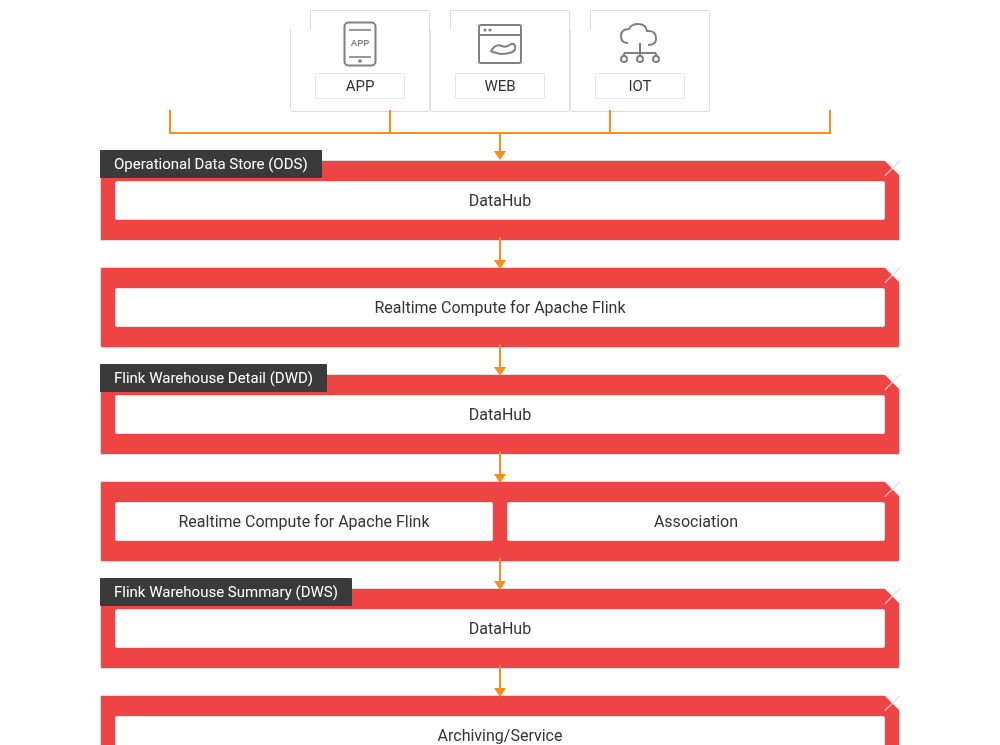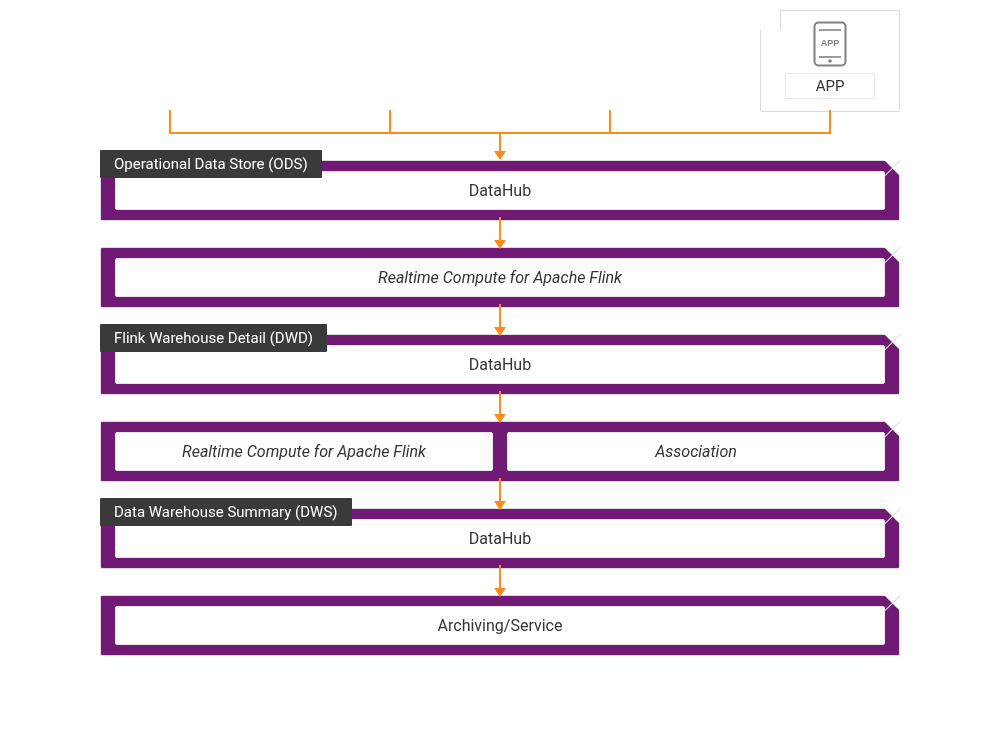--- a/index.html
+++ b/index.html
@@ -11,21 +11,21 @@
     position: relative;
     overflow: hidden;
   }
   .canvas {
     position: absolute;
     inset: 0;
     padding: 10px 100px 20px;
   }
   .sources {
     display: flex;
-    justify-content: flex-end;
+    justify-content: center;
     gap: 0;
     margin-bottom: 0;
   }
   .source-card {
     width: 140px;
     background: #fff;
     border: 1px solid #dcdcdc;
     border-radius: 2px;
     position: relative;
     padding: 10px 10px 12px;
@@ -69,24 +69,24 @@
     background: #fff;
     padding: 3px 14px;
     font-size: 15px;
     color: #333;
     border-radius: 2px;
     min-width: 90px;
     text-align: center;
   }
   .panel {
     border: 1px solid #dcdcdc;
-    background: #701a75;
+    background: #ef4444;
     border-radius: 2px;
     position: relative;
-    padding: 10px 14px;
+    padding: 20px 14px;
     margin-top: 28px;
   }
   .panel-cut::before {
     content: "";
     position: absolute;
     top: -1px;
     right: -1px;
     width: 0;
     height: 0;
     border-left: 16px solid transparent;
@@ -122,21 +122,20 @@
     border: 1px solid #e6e6e6;
     border-radius: 2px;
     text-align: center;
     font-size: 16px;
     color: #333;
     padding: 9px 10px;
   }
   .box-row {
     display: flex;
     gap: 14px;
-    font-style: italic;
   }
   .box-row .box { flex: 1; }
   .arrow {
     display: block;
     margin: 0 auto;
     height: 28px;
     position: relative;
   }
   .arrow-line {
     position: absolute;
@@ -215,20 +214,48 @@
         <svg width="34" height="46" viewBox="0 0 34 46">
           <rect x="1.5" y="1.5" width="31" height="43" rx="4" ry="4" fill="none" stroke="#808080" stroke-width="2"></rect>
           <line x1="6" y1="9" x2="28" y2="9" stroke="#808080" stroke-width="1.6"></line>
           <line x1="6" y1="36" x2="28" y2="36" stroke="#808080" stroke-width="1.6"></line>
           <circle cx="17" cy="40" r="1.8" fill="#808080"></circle>
           <text x="17" y="25" text-anchor="middle" font-size="9" fill="#808080" font-family="Arial" font-weight="600">APP</text>
         </svg>
       </div>
       <div class="source-label">APP</div>
     </div>
+    <div class="source-card">
+      <div class="source-icon">
+        <svg width="46" height="42" viewBox="0 0 46 42">
+          <rect x="2" y="2" width="42" height="38" rx="2" fill="none" stroke="#808080" stroke-width="2"></rect>
+          <line x1="2" y1="12" x2="44" y2="12" stroke="#808080" stroke-width="2"></line>
+          <circle cx="8" cy="7" r="1.6" fill="#808080"></circle>
+          <circle cx="13" cy="7" r="1.6" fill="#808080"></circle>
+          <path d="M14 28 q5 -8 11 -5 q4 2 9 -2 q3 -1 4 2 q1 6 -6 7 q-8 2 -12 0 q-5 -1 -6 -2 z" fill="none" stroke="#808080" stroke-width="2" stroke-linejoin="round"></path>
+        </svg>
+      </div>
+      <div class="source-label">WEB</div>
+    </div>
+    <div class="source-card">
+      <div class="source-icon">
+        <svg width="48" height="42" viewBox="0 0 48 42">
+          <path d="M12 20 q-7 0 -7 -7 q0 -7 8 -7 q2 -5 9 -5 q8 0 9 7 q9 -1 9 8 q0 6 -8 6" fill="none" stroke="#808080" stroke-width="2"></path>
+          <line x1="24" y1="20" x2="24" y2="30" stroke="#808080" stroke-width="2"></line>
+          <line x1="8" y1="30" x2="40" y2="30" stroke="#808080" stroke-width="2"></line>
+          <circle cx="8" cy="36" r="3" fill="none" stroke="#808080" stroke-width="2"></circle>
+          <circle cx="24" cy="36" r="3" fill="none" stroke="#808080" stroke-width="2"></circle>
+          <circle cx="40" cy="36" r="3" fill="none" stroke="#808080" stroke-width="2"></circle>
+          <line x1="8" y1="30" x2="8" y2="33" stroke="#808080" stroke-width="2"></line>
+          <line x1="24" y1="30" x2="24" y2="33" stroke="#808080" stroke-width="2"></line>
+          <line x1="40" y1="30" x2="40" y2="33" stroke="#808080" stroke-width="2"></line>
+        </svg>
+      </div>
+      <div class="source-label">IOT</div>
+    </div>
   </div>
 
   <div class="bus">
     <div class="bus-vline" style="left:69px"></div>
     <div class="bus-vline" style="left:289px"></div>
     <div class="bus-vline" style="left:509px"></div>
     <div class="bus-vline" style="left:729px"></div>
     <div class="bus-hline" style="left:69px; right:69px"></div>
     <div class="bus-drop">
       <div class="bus-drop-line"></div>
@@ -277,21 +304,21 @@
       <div class="box">Association</div>
     </div>
   </div>
 
   <div class="arrow arrow-between">
       <div class="arrow-line"></div>
       <div class="arrow-head"></div>
     </div>
 
   <div class="panel panel-cut">
-    <div class="panel-label">Data Warehouse Summary (DWS)</div>
+    <div class="panel-label">Flink Warehouse Summary (DWS)</div>
     <div class="panel-inner">
       <div class="box">DataHub</div>
     </div>
   </div>
 
   <div class="arrow arrow-between">
       <div class="arrow-line"></div>
       <div class="arrow-head"></div>
     </div>
 

